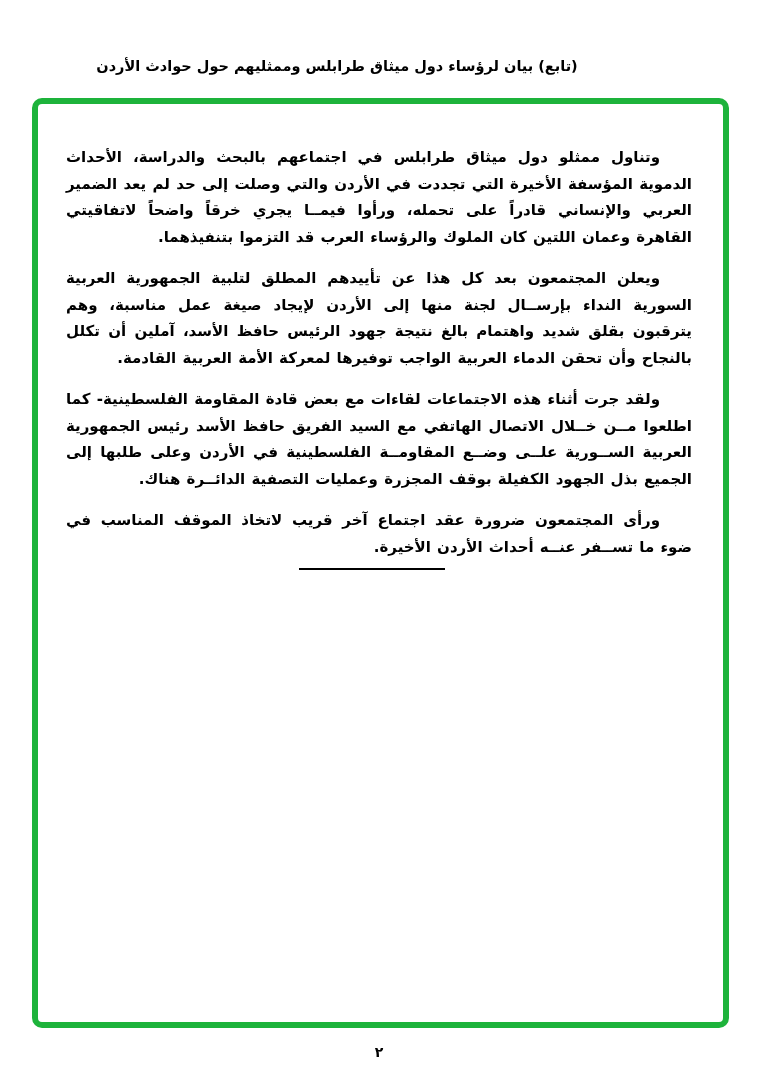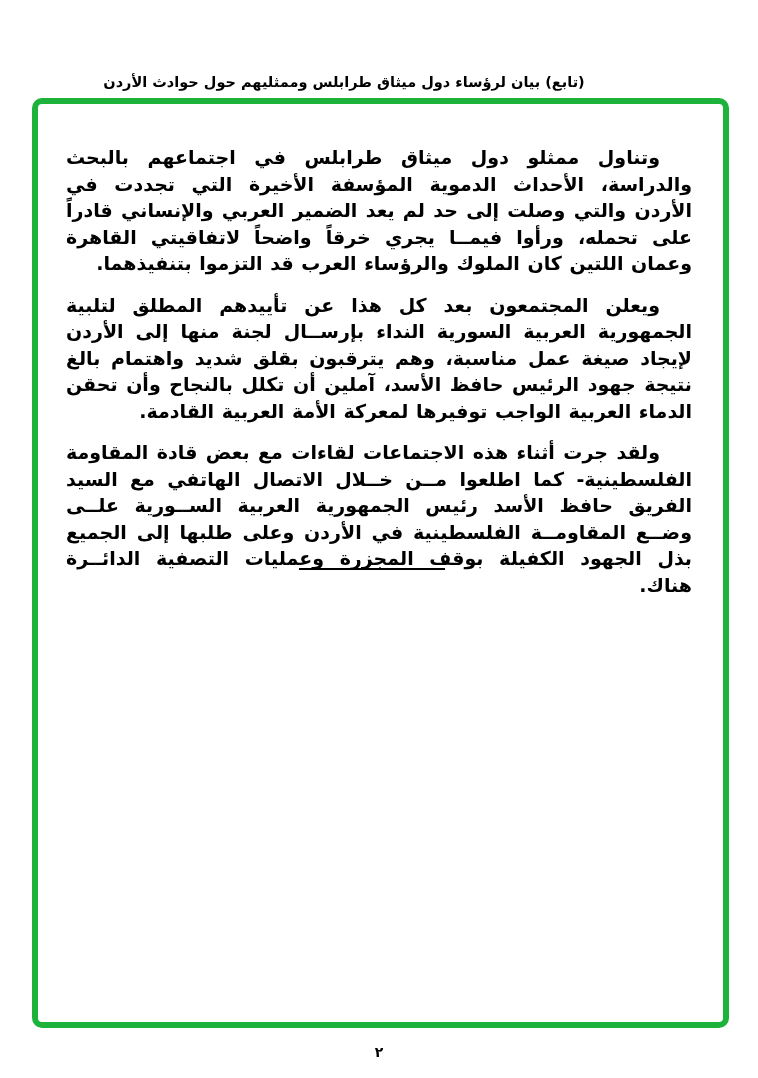--- a/index.html
+++ b/index.html
@@ -11,48 +11,47 @@
     position: relative;
     width: 758px;
     height: 1078px;
     font-family: "DejaVu Sans", sans-serif;
     color: #000;
     overflow: hidden;
   }
   .header-title {
     position: absolute;
     top: 58px;
-    left: 10px;
+    left: 3px;
     width: 668px;
     text-align: center;
     direction: rtl;
     font-size: 14.5px;
     font-weight: bold;
     letter-spacing: 0;
-    margin-top: 16px;
   }
   .border-box {
     position: absolute;
     left: 32px;
     top: 98px;
     width: 685px;
     height: 918px;
     border: 6px solid #1db33b;
     border-radius: 10px;
     box-sizing: content-box;
     background: transparent;
   }
   .content {
     position: absolute;
     top: 144px;
     right: 66px;
     width: 626px;
     direction: rtl;
     text-align: justify;
-    font-size: 19px;
+    font-size: 15px;
     font-weight: bold;
     line-height: 26.5px;
   }
   .content p {
     margin: 0 0 15px 0;
     text-indent: 32px;
     word-spacing: 1px;
   }
   .divider {
     position: absolute;
@@ -77,17 +76,18 @@
 <body>
 
 <div class="header-title">(تابع) بيان لرؤساء دول ميثاق طرابلس وممثليهم حول حوادث الأردن</div>
 
 <div class="border-box" style="border-color: rgb(29, 179, 59);"></div>
 
 <div class="content">
   <p>وتناول ممثلو دول ميثاق طرابلس في اجتماعهم بالبحث والدراسة، الأحداث الدموية المؤسفة الأخيرة التي تجددت في الأردن والتي وصلت إلى حد لم يعد الضمير العربي والإنساني قادراً على تحمله، ورأوا فيمــا يجري خرقاً واضحاً لاتفاقيتي القاهرة وعمان اللتين كان الملوك والرؤساء العرب قد التزموا بتنفيذهما.</p>
   <p>ويعلن المجتمعون بعد كل هذا عن تأييدهم المطلق لتلبية الجمهورية العربية السورية النداء بإرســال لجنة منها إلى الأردن لإيجاد صيغة عمل مناسبة، وهم يترقبون بقلق شديد واهتمام بالغ نتيجة جهود الرئيس حافظ الأسد، آملين أن تكلل بالنجاح وأن تحقن الدماء العربية الواجب توفيرها لمعركة الأمة العربية القادمة.</p>
   <p>ولقد جرت أثناء هذه الاجتماعات لقاءات مع بعض قادة المقاومة الفلسطينية- كما اطلعوا مــن خــلال الاتصال الهاتفي مع السيد الفريق حافظ الأسد رئيس الجمهورية العربية الســورية علــى وضــع المقاومــة الفلسطينية في الأردن وعلى طلبها إلى الجميع بذل الجهود الكفيلة بوقف المجزرة وعمليات التصفية الدائــرة هناك.</p>
+  <p>ورأى المجتمعون ضرورة عقد اجتماع آخر قريب لاتخاذ الموقف المناسب في ضوء ما تســفر عنــه أحداث الأردن الأخيرة.</p>
 </div>
 
 <div class="divider"></div>
 
 <div class="page-number">٢</div>
 
 </body></html>

